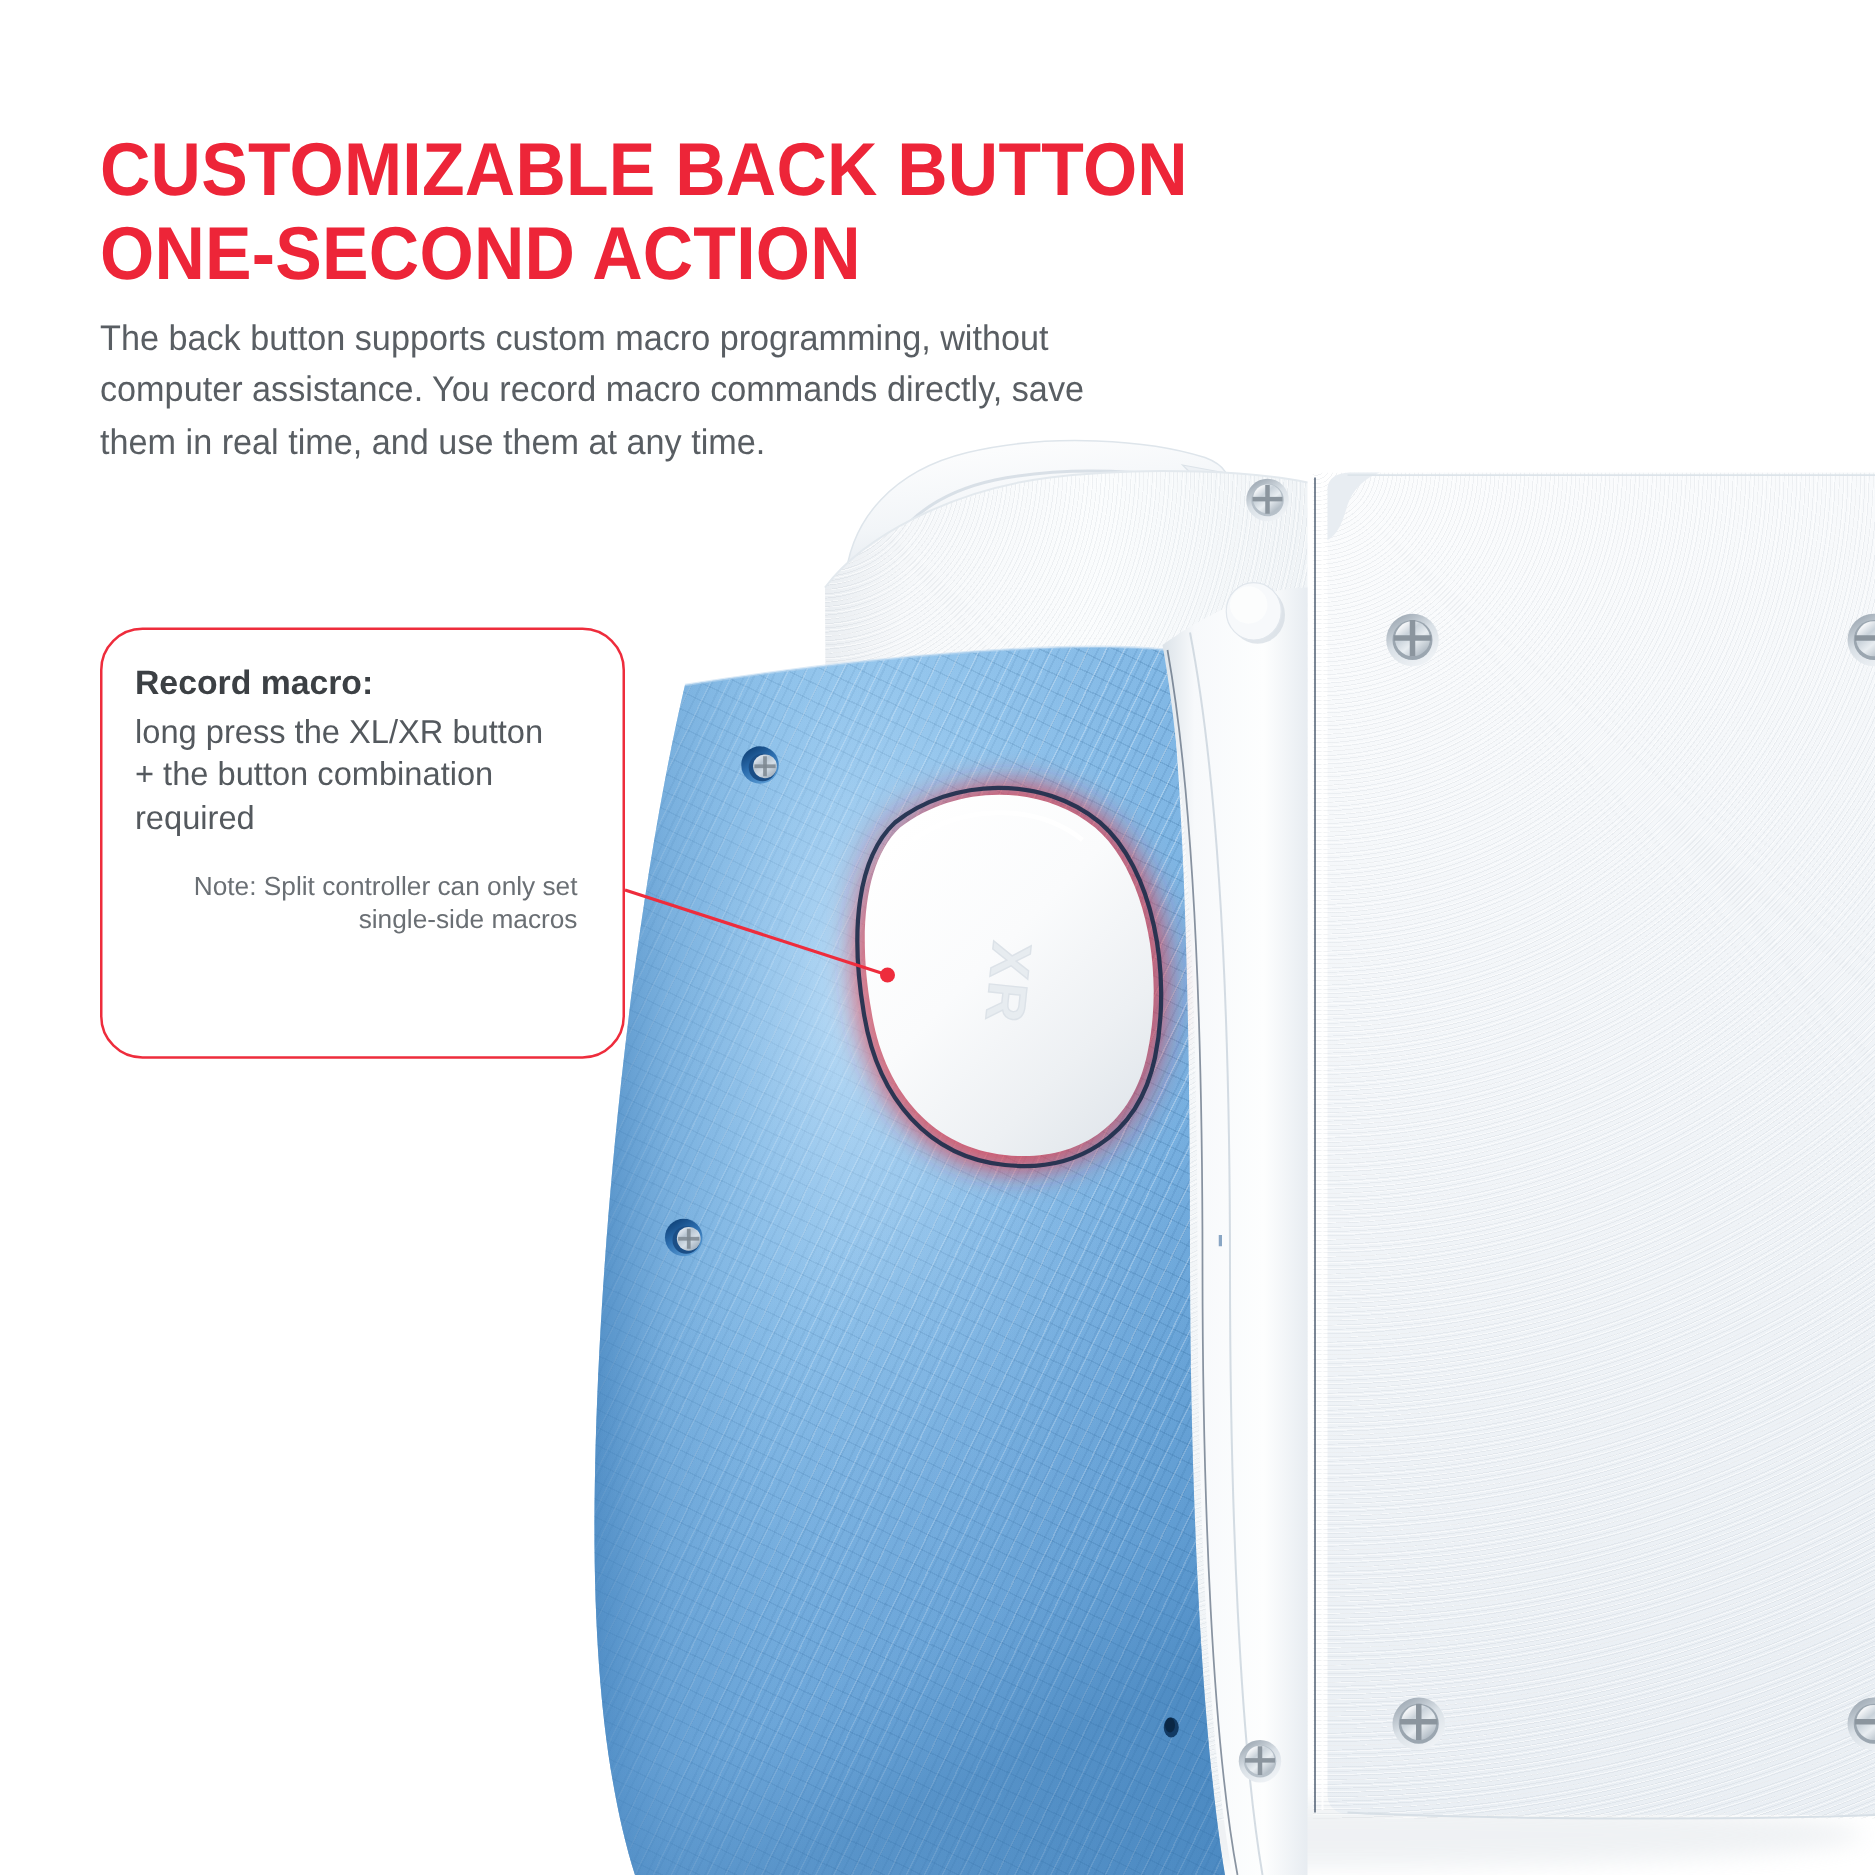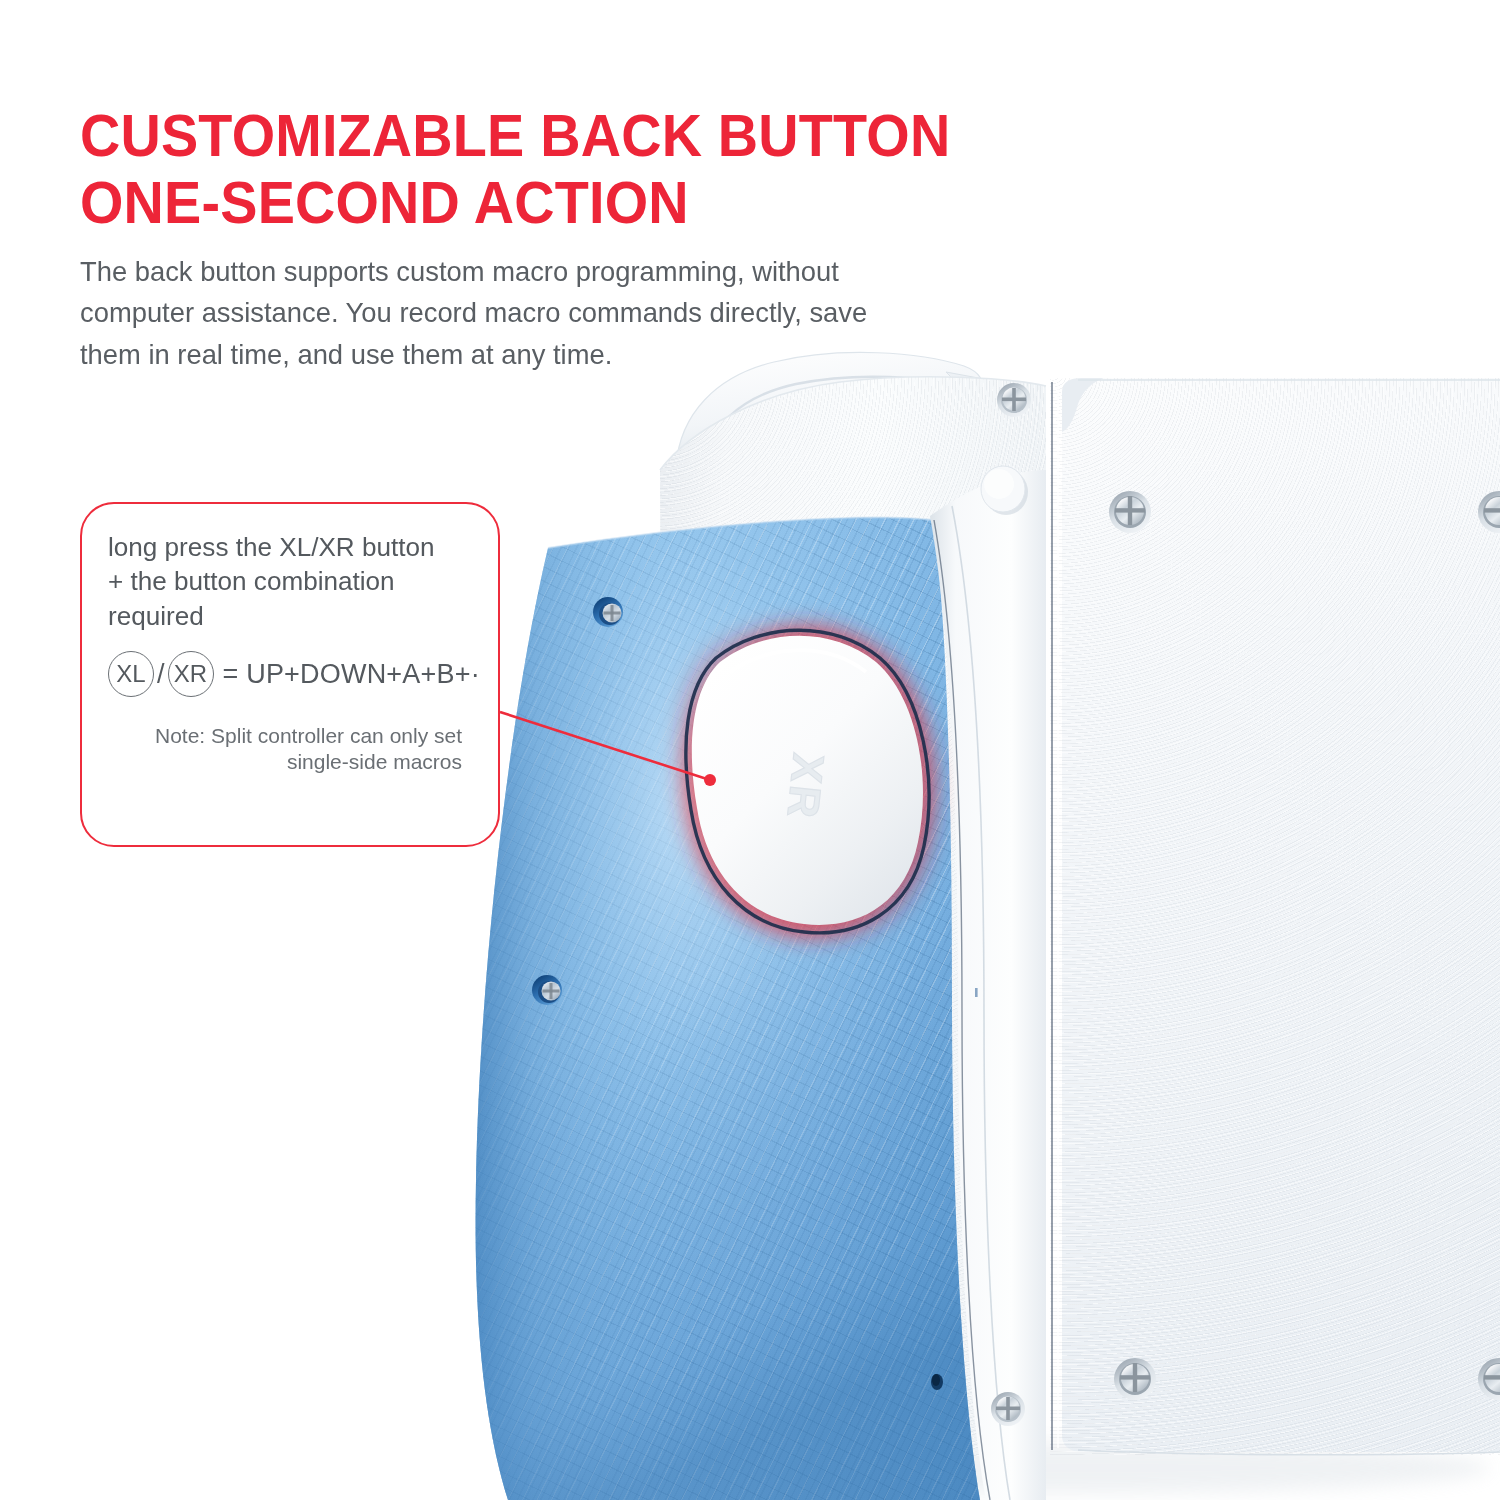--- a/index.html
+++ b/index.html
@@ -445,25 +445,20 @@
   </svg>
 </div>
 
 <svg id="leader">
   <line x1="500" y1="712" x2="710" y2="780" stroke="#EE2C3C" stroke-width="2.6"></line>
   <circle cx="710" cy="780" r="6" fill="#EE2C3C"></circle>
 </svg>
 
 <div id="callout">
   <div id="callout-inner">
+    <div class="co-title">Record macro:</div>
     <div class="co-body">long press the XL/XR button
 + the button combination
 required</div>
-    <div class="co-formula">
-      <span class="keycircle">XL</span>
-      <span class="co-slash">/</span>
-      <span class="keycircle">XR</span>
-      <span class="co-eq">= UP+DOWN+A+B+·</span>
-    </div>
     <div class="co-note">Note: Split controller can only set
 single-side macros</div>
   </div>
 </div>
 
 </body></html>

